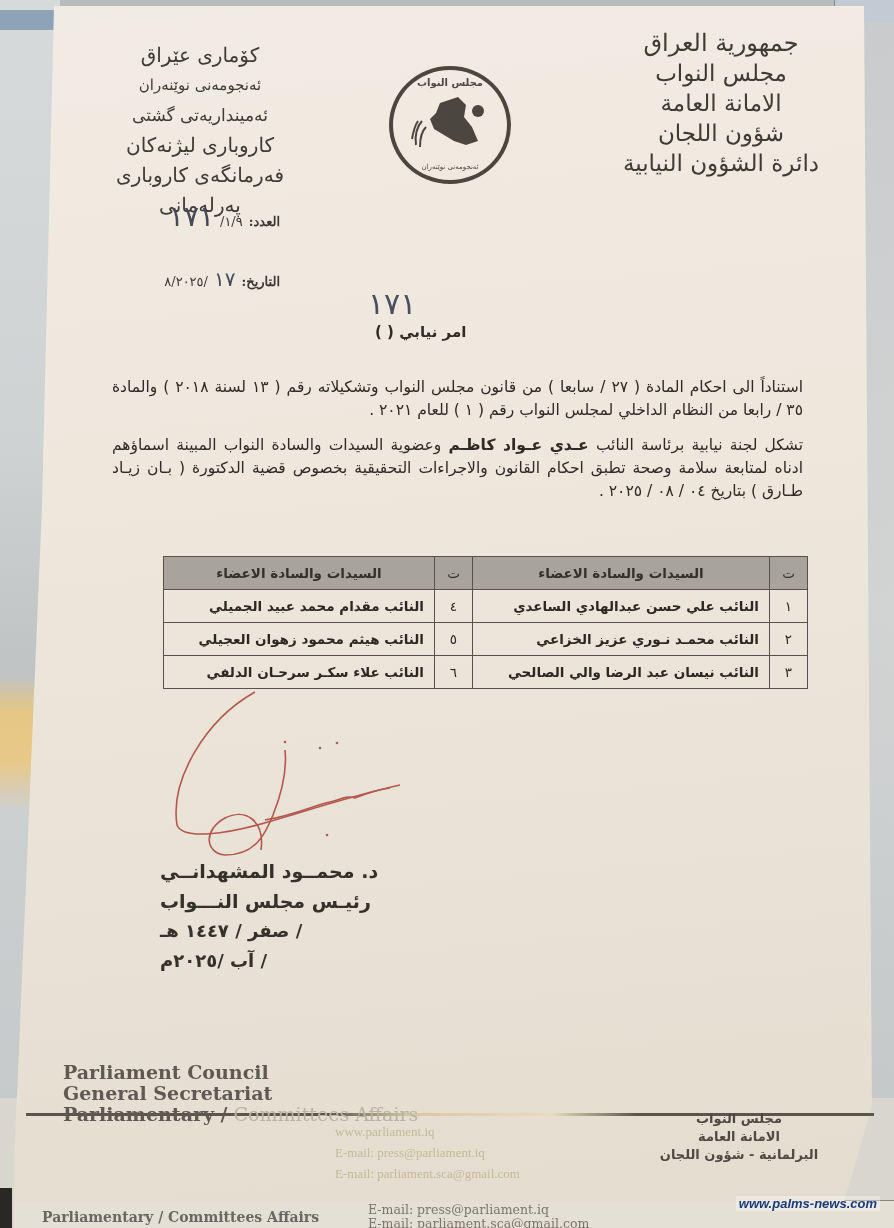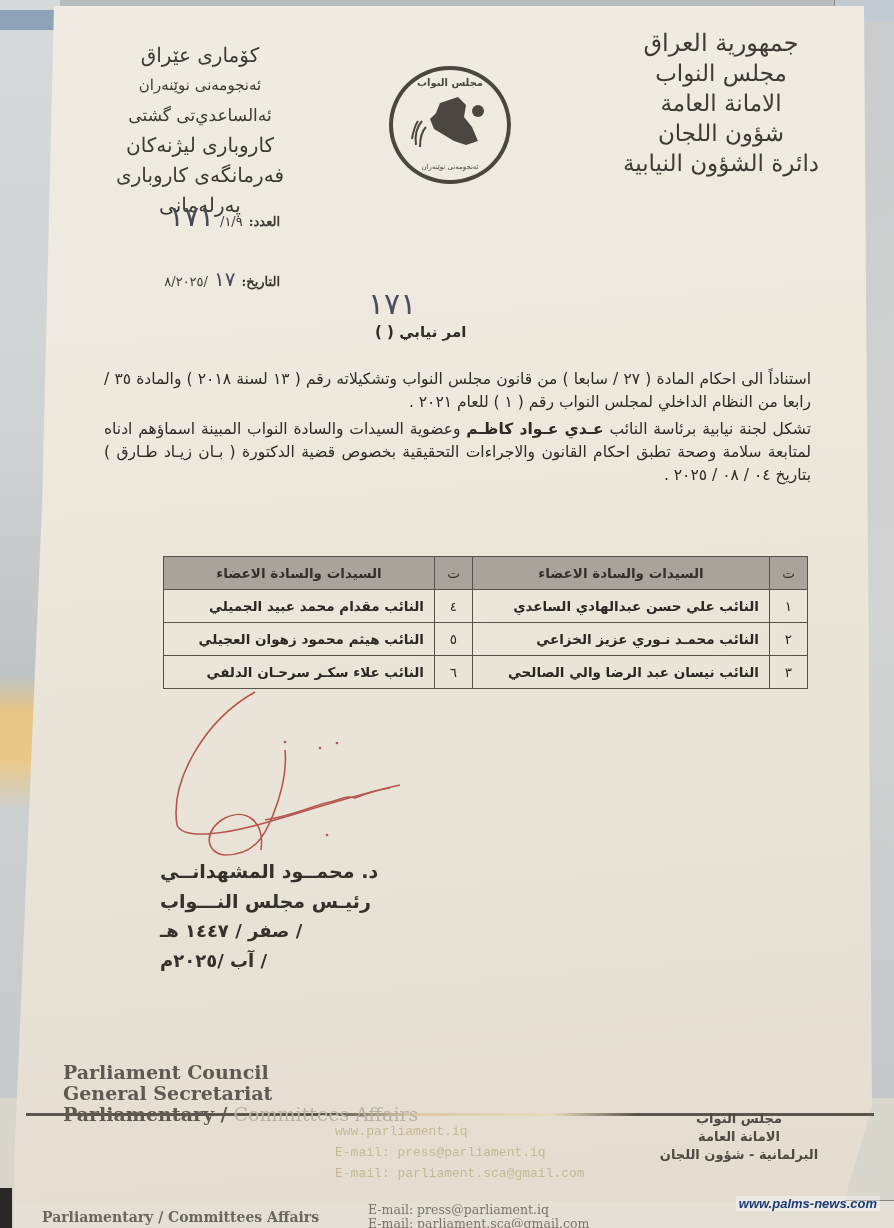--- a/index.html
+++ b/index.html
@@ -98,21 +98,21 @@
     font-size: 15px; font-weight: bold; color: #2f2b27;
   }
 
   
   .body-text {
     position: absolute; left: 100px; top: 364px; width: 715px;
     direction: rtl; text-align: justify;
     font-family: "DejaVu Sans", sans-serif; font-size: 15.5px; line-height: 23px;
     color: #2e2a26;
   }
-  .body-text p { margin: 4px; }
+  .body-text p { margin: 12px; }
   .body-text b { font-weight: bold; }
 
   
   .members {
     position: absolute; top: 556px; border-collapse: collapse;
     direction: rtl; font-size: 13.5px; font-weight: bold; color: #2b2824;
   }
   .members td, .members th {
     border: 1.5px solid #55524d; height: 33px; padding: 0 10px;
   }
@@ -137,21 +137,21 @@
   .footer-rule {
     position: absolute; left: 26px; top: 1113px; width: 848px; height: 3px;
     background: linear-gradient(90deg, #5a554d 0%, #5a554d 36%, #d9c7a0 45%, #e9dcbc 62%, #5a554d 72%, #5a554d 100%);
   }
   .footer-en {
     position: absolute; left: 22px; top: 1062px; font-family: "DejaVu Serif", serif;
     font-weight: bold; font-size: 19px; line-height: 21px; color: #5e5a53; margin-left: 41px;
   }
   .footer-en .faded { color: #b8b3a6; font-weight: normal; }
   .footer-mid {
-    position: absolute; left: 335px; top: 1121px; font-family: Liberation Mono, monospace;
+    position: absolute; left: 335px; top: 1121px; font-family: Liberation Serif, serif;
     font-size: 13px; line-height: 21px; color: #c4b994;
   }
   .footer-ar {
     position: absolute; right: 60px; top: 1110px; width: 190px;
     direction: rtl; text-align: center; font-weight: bold; color: #4e4a43;
     font-size: 13px; line-height: 18px;
   }
   .footer-sheet2 {
     position: absolute; left: 14px; top: 1200px; width: 880px; height: 28px;
     border-top: 1px solid #8a857b;
@@ -188,21 +188,21 @@
   <div>جمهورية العراق</div>
   <div>مجلس النواب</div>
   <div>الامانة العامة</div>
   <div>شؤون اللجان</div>
   <div>دائرة الشؤون النيابية</div>
 </div>
 
 <div class="hdr-left">
   <div>كۆماری عێراق</div>
   <div>ئه‌نجومه‌نی نوێنه‌ران</div>
-  <div>ئه‌الساعدي‌تی گشتی</div>
+  <div>ئه‌مینداریه‌تی گشتی</div>
   <div>كاروباری لیژنه‌كان</div>
   <div>فه‌رمانگه‌ی كاروباری په‌رله‌مانی</div>
 </div>
 
 <div class="emblem">
   <div class="emblem-inner">
     <div class="emblem-text-top">مجلس النواب</div>
     <svg width="100" height="100" viewBox="0 0 100 100" style="position:absolute;left:0;top:0">
       <path d="M40 28 L58 22 L66 30 L64 42 L72 52 L78 66 L66 70 L54 66 L44 60 L34 54 L30 44 L36 38 Z" fill="#4b463f"></path>
       <path d="M16 70 Q14 55 22 46 M20 72 Q20 58 26 52 M12 64 Q14 52 18 46" stroke="#4b463f" stroke-width="2" fill="none"></path>

